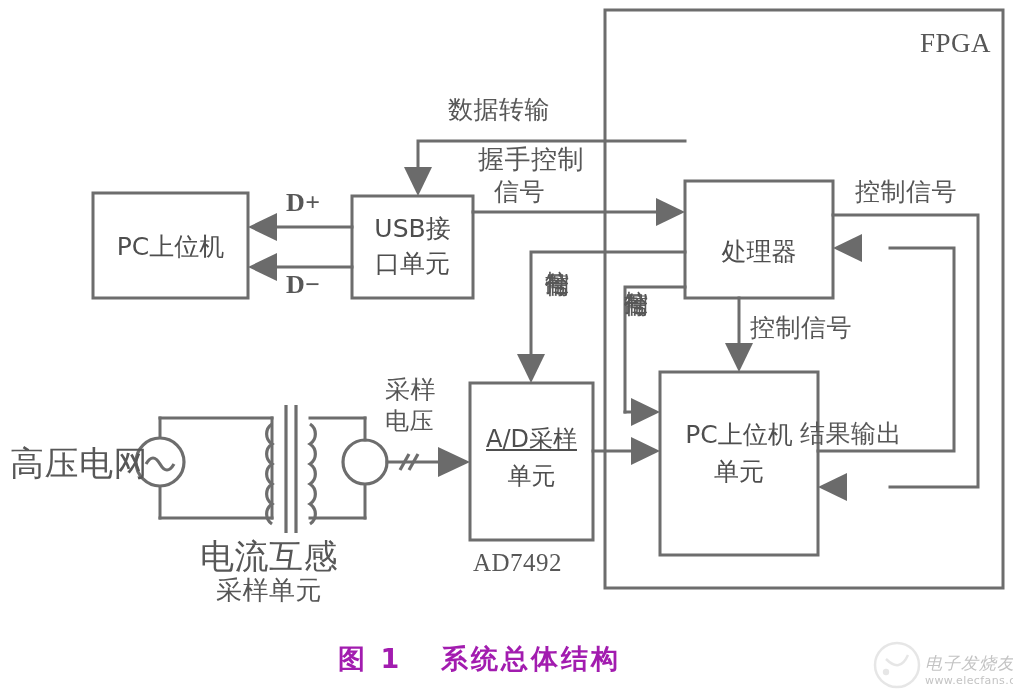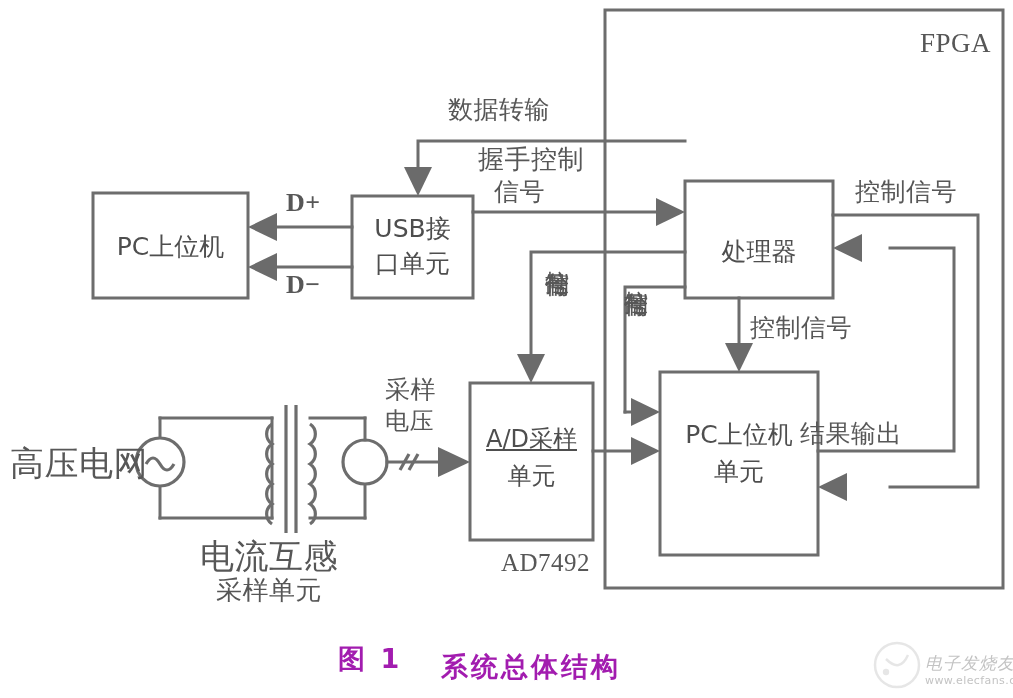--- a/index.html
+++ b/index.html
@@ -184,21 +184,21 @@
 
   <div class="boxlabel cn" style="left:93px; top:232px; width:155px;">PC上位机</div>
 
   <div class="boxlabel cn" style="left:352px; top:214px; width:121px;">USB接</div>
   <div class="boxlabel cn" style="left:352px; top:249px; width:121px;">口单元</div>
 
   <div class="boxlabel cn" style="left:685px; top:237px; width:148px;">处理器</div>
 
   <div class="boxlabel cn" style="left:466px; top:425px; width:131px; font-size:24px;text-decoration:underline;">A/D采样</div>
   <div class="boxlabel cn" style="left:470px; top:462px; width:123px; font-size:24px;">单元</div>
-  <div class="lbl" style="left:473px; top:549px; font-size:25px;margin-left:28px;">AD7492</div>
+  <div class="lbl" style="left:473px; top:549px; font-size:25px;">AD7492</div>
 
   <div class="boxlabel cn" style="left:660px; top:420px; width:158px;">PC上位机</div>
   <div class="boxlabel cn" style="left:660px; top:457px; width:158px;">单元</div>
 
   <div class="lbl" style="left:286px; top:188px; font-size:26px; font-weight:600;">D+</div>
   <div class="lbl" style="left:286px; top:270px; font-size:26px; font-weight:600;">D−</div>
 
   <div class="lbl cn" style="left:448px; top:98px; font-size:25px;">数据转输</div>
 
   <div class="lbl cn" style="left:478px; top:147px; font-size:26px;">握手控制</div>
@@ -216,18 +216,18 @@
 
   <div class="lbl cn" style="left:385px; top:378px; font-size:25px;">采样</div>
   <div class="lbl cn" style="left:385px; top:410px; font-size:24px;">电压</div>
 
   <div class="lbl cn" style="left:10px; top:447px; font-size:34px;">高压电网</div>
 
   <div class="lbl cn" style="left:200px; top:540px; font-size:34px;">电流互感</div>
   <div class="lbl cn" style="left:216px; top:578px; font-size:26px;">采样单元</div>
 
   <div class="caption" style="left:338px; top:641px;">图 1</div>
-  <div class="caption" style="left:441px; top:641px;margin-top:8px;">系统总体结构</div>
+  <div class="caption" style="left:441px; top:641px;">系统总体结构</div>
 
   <div class="watermark wm-cn" style="left:925px; top:652px;">电子发烧友</div>
   <div class="watermark wm-url" style="left:925px; top:674px;">www.elecfans.com</div>
 
 </div>
 
 </body></html>

